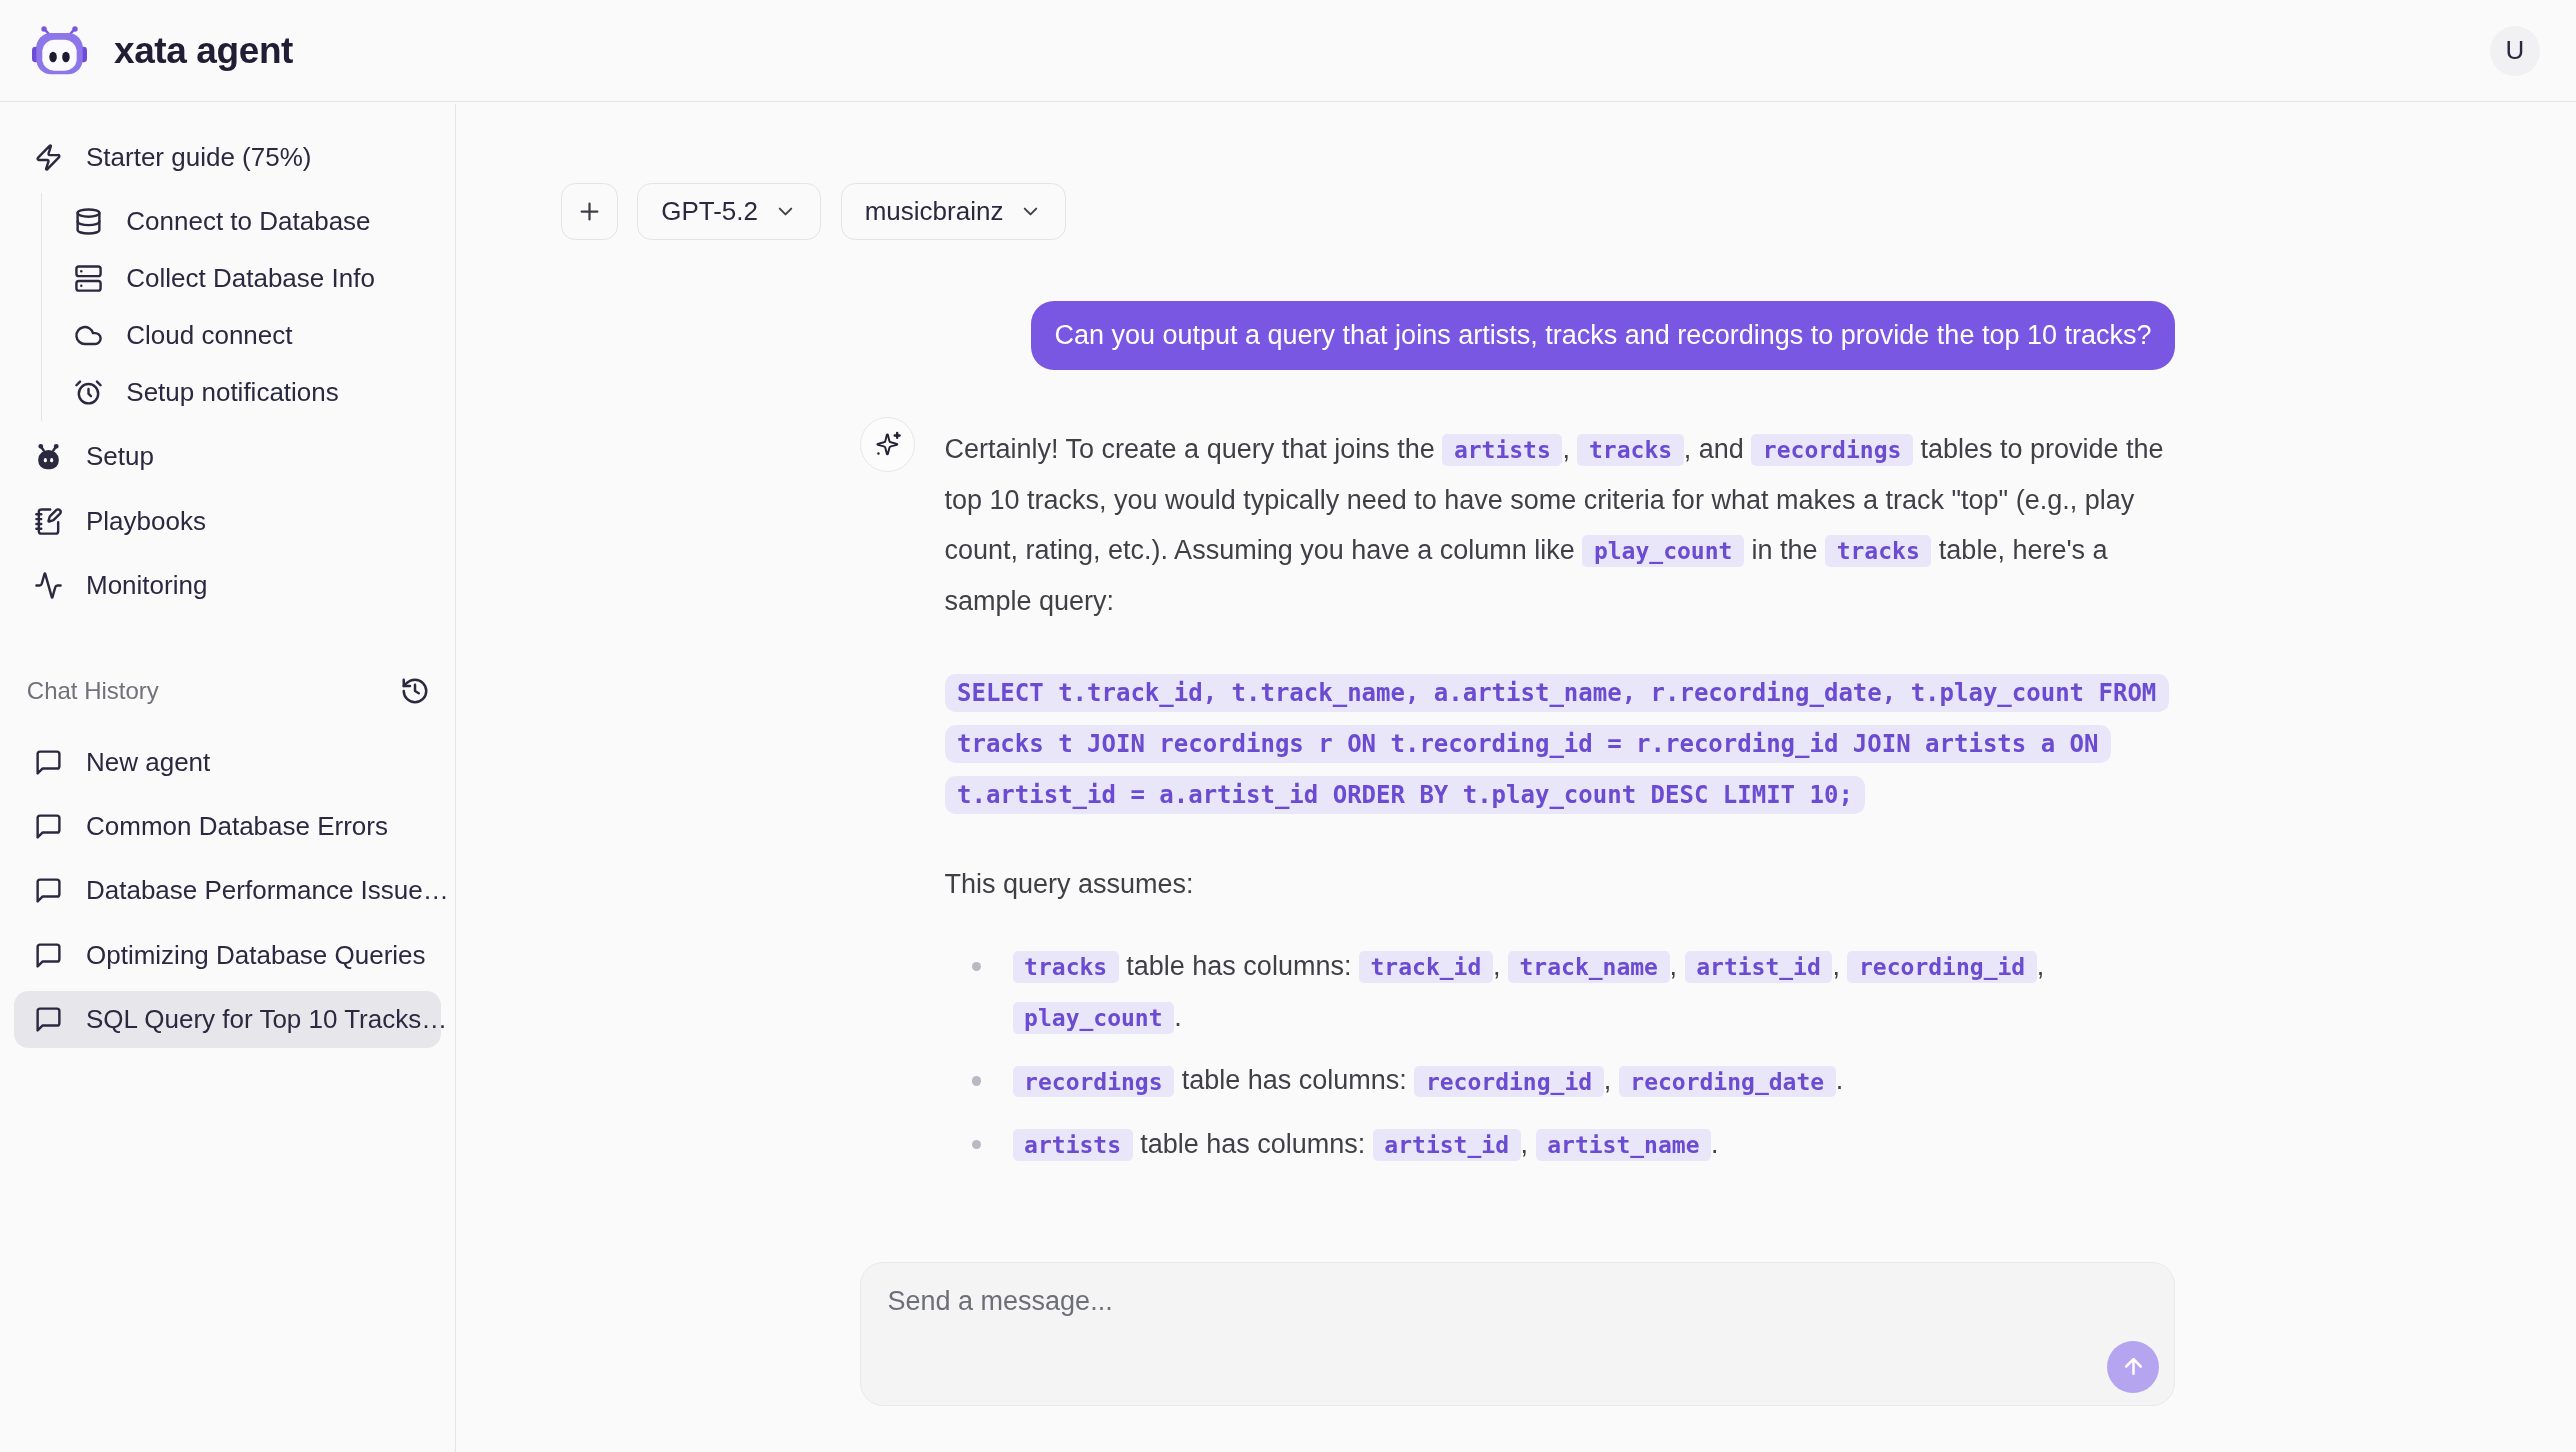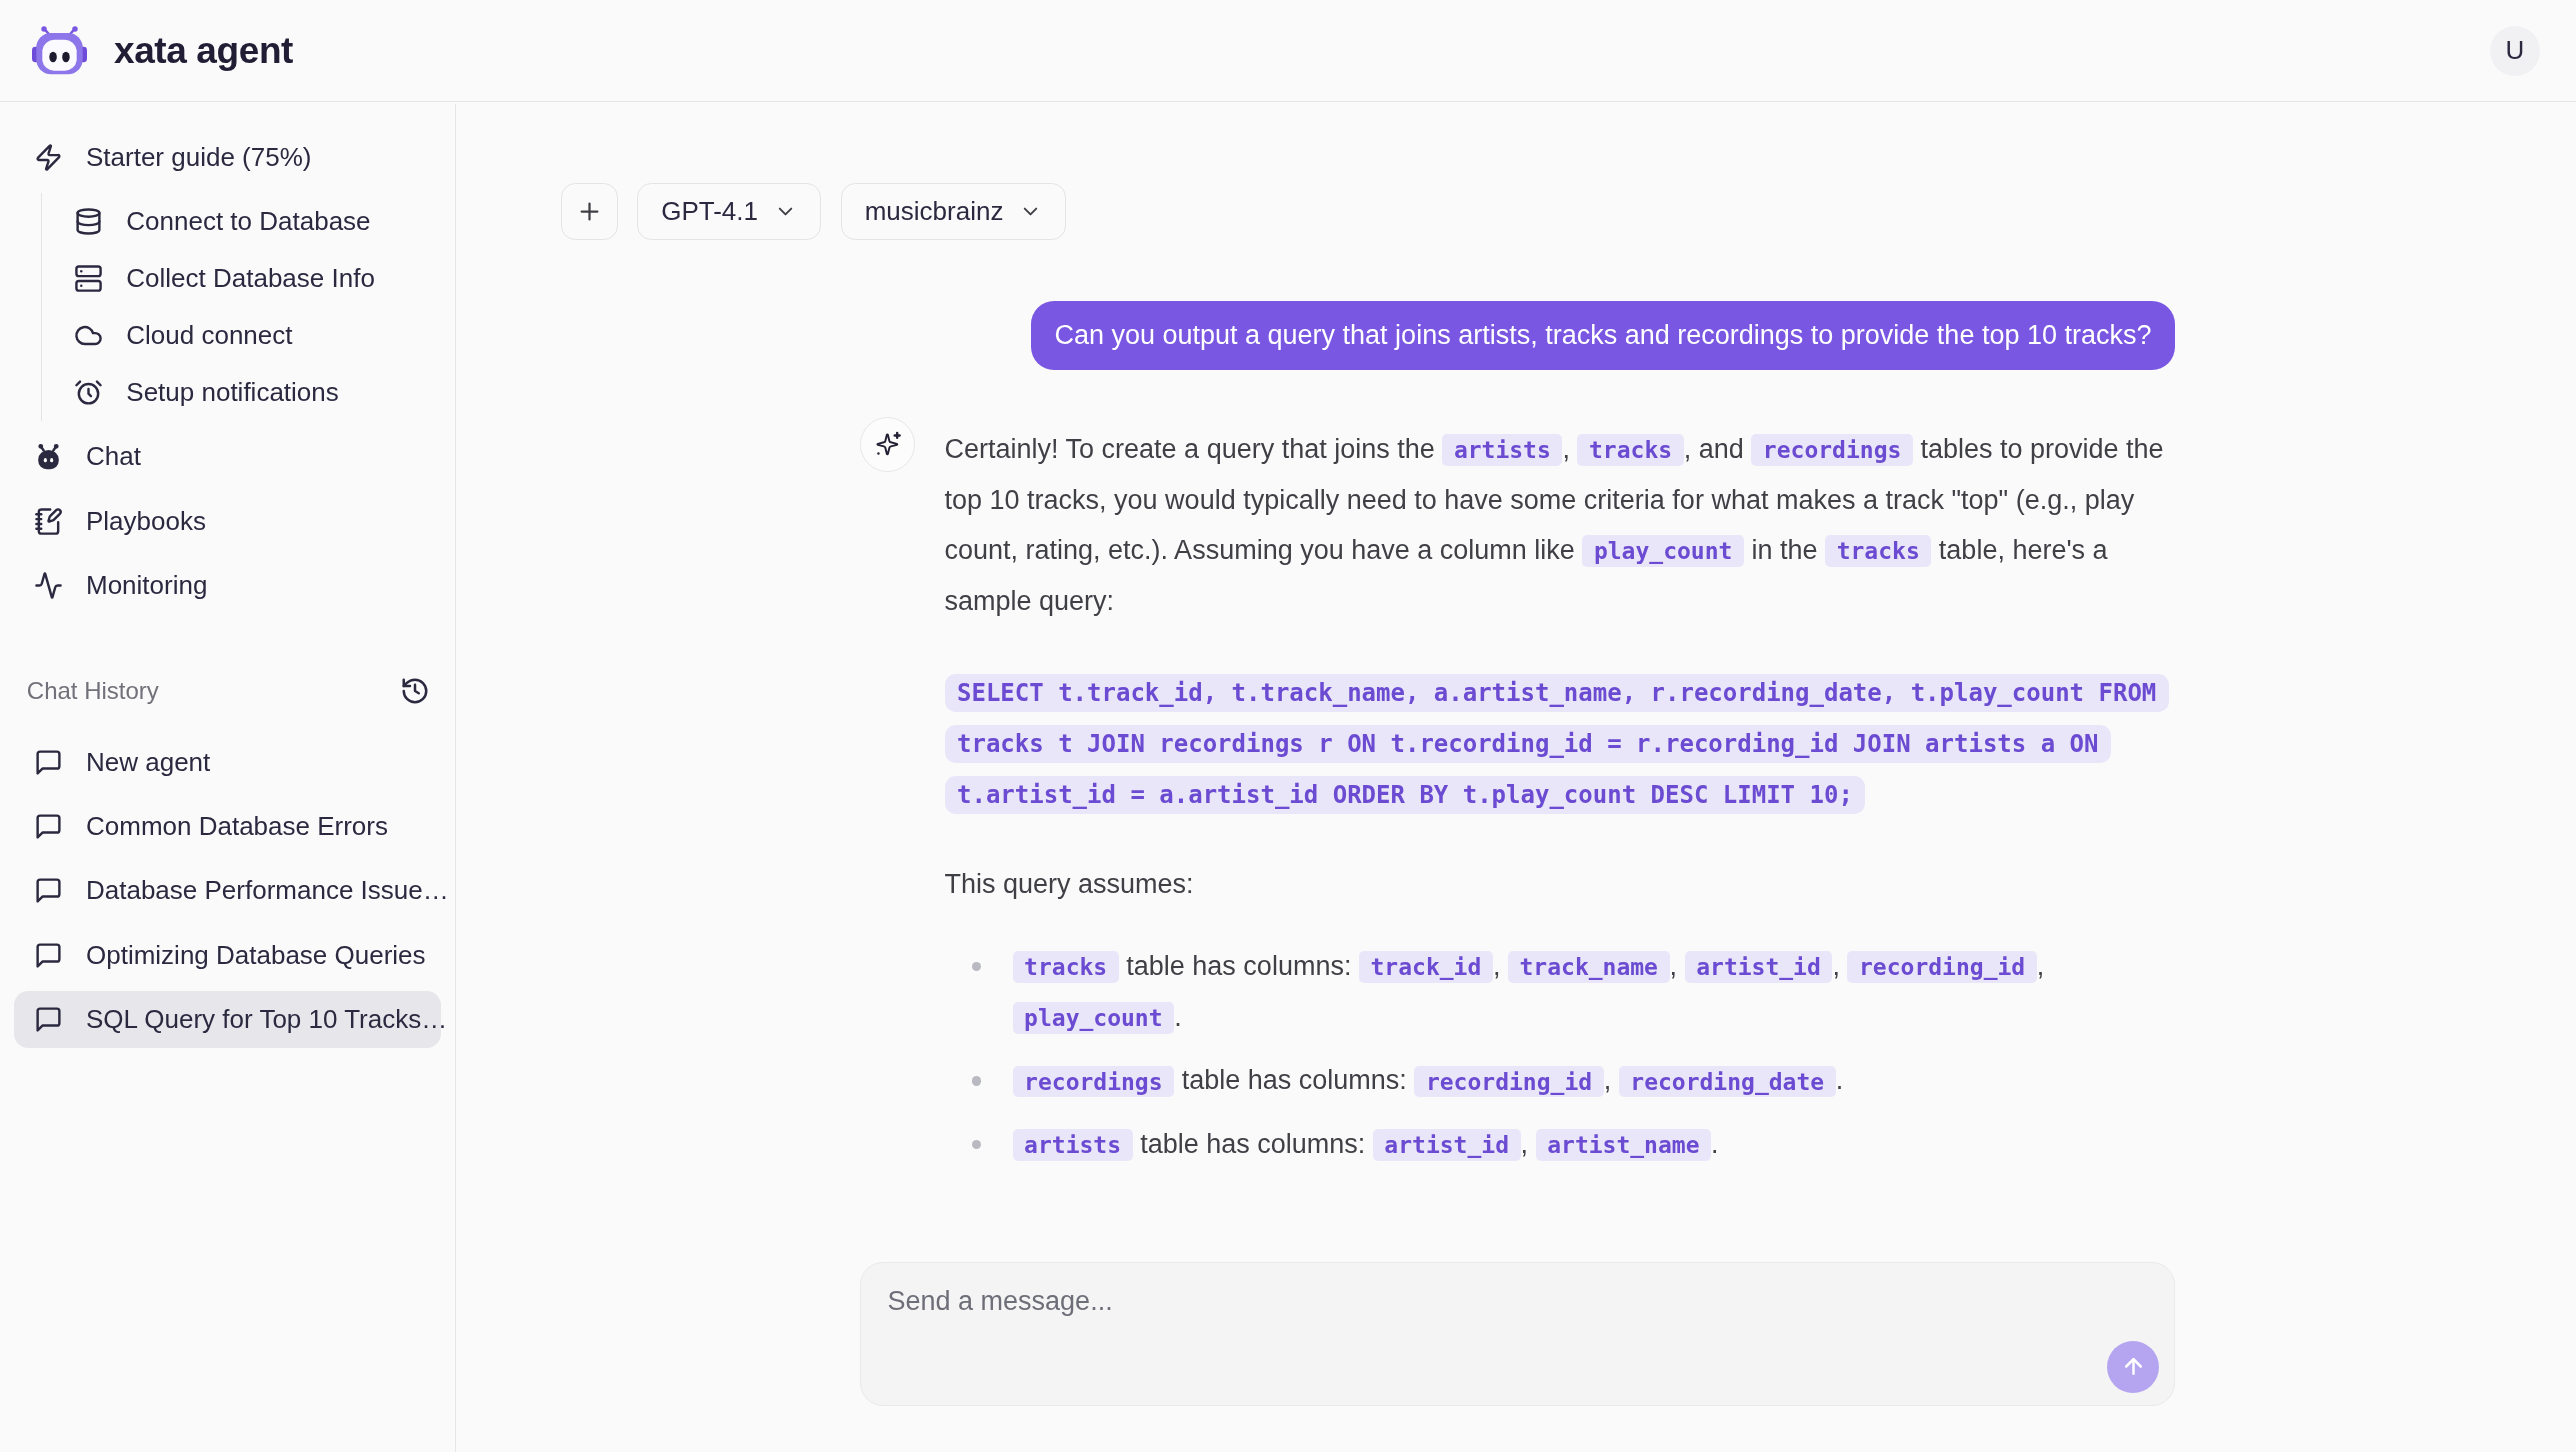--- a/index.html
+++ b/index.html
@@ -215,21 +215,21 @@
       <svg viewBox="0 0 24 24" width="29" height="29" fill="none" stroke="currentColor" stroke-width="2" stroke-linecap="round" stroke-linejoin="round">
           <line x1="8" y1="7" x2="6" y2="4.2"></line>
           <circle cx="5.6" cy="3.6" r="1" fill="currentColor"></circle>
           <line x1="16" y1="7" x2="18" y2="4.2"></line>
           <circle cx="18.4" cy="3.6" r="1" fill="currentColor"></circle>
           <path d="M4.5 14.5a7.5 6.8 0 0 1 15 0v1a6 6 0 0 1-6 6h-3a6 6 0 0 1-6-6z" fill="currentColor"></path>
           <ellipse cx="9.4" cy="15" rx="1.3" ry="1.8" fill="#FAFAFA" stroke="none"></ellipse>
           <ellipse cx="14.6" cy="15" rx="1.3" ry="1.8" fill="#FAFAFA" stroke="none"></ellipse>
         </svg>
     </span>
-    <span>Chat</span>
+    <span>Setup</span>
   </div>
 
   <div class="nav-item">
     <span class="ic">
       <svg viewBox="0 0 24 24" width="29" height="29" fill="none" stroke="currentColor" stroke-width="2" stroke-linecap="round" stroke-linejoin="round">
           <path d="M13.4 2H6a2 2 0 0 0-2 2v16a2 2 0 0 0 2 2h12a2 2 0 0 0 2-2v-7.4"></path>
           <path d="M2 6h4"></path>
           <path d="M2 10h4"></path>
           <path d="M2 14h4"></path>
           <path d="M2 18h4"></path>
@@ -308,21 +308,21 @@
     <div class="toolbar">
       <button class="tool-btn square">
         <span class="chev" style="width:27px;height:27px">
           <svg viewBox="0 0 24 24" width="27" height="27" fill="none" stroke="currentColor" stroke-width="2" stroke-linecap="round" stroke-linejoin="round">
               <path d="M5 12h14"></path>
               <path d="M12 5v14"></path>
             </svg>
         </span>
       </button>
       <button class="tool-btn">
-        <span>GPT-4.1</span>
+        <span>GPT-5.2</span>
         <span class="chev">
           <svg viewBox="0 0 24 24" width="23" height="23" fill="none" stroke="currentColor" stroke-width="2" stroke-linecap="round" stroke-linejoin="round">
               <path d="m6 9 6 6 6-6"></path>
             </svg>
         </span>
       </button>
       <button class="tool-btn">
         <span>musicbrainz</span>
         <span class="chev">
           <svg viewBox="0 0 24 24" width="23" height="23" fill="none" stroke="currentColor" stroke-width="2" stroke-linecap="round" stroke-linejoin="round">

